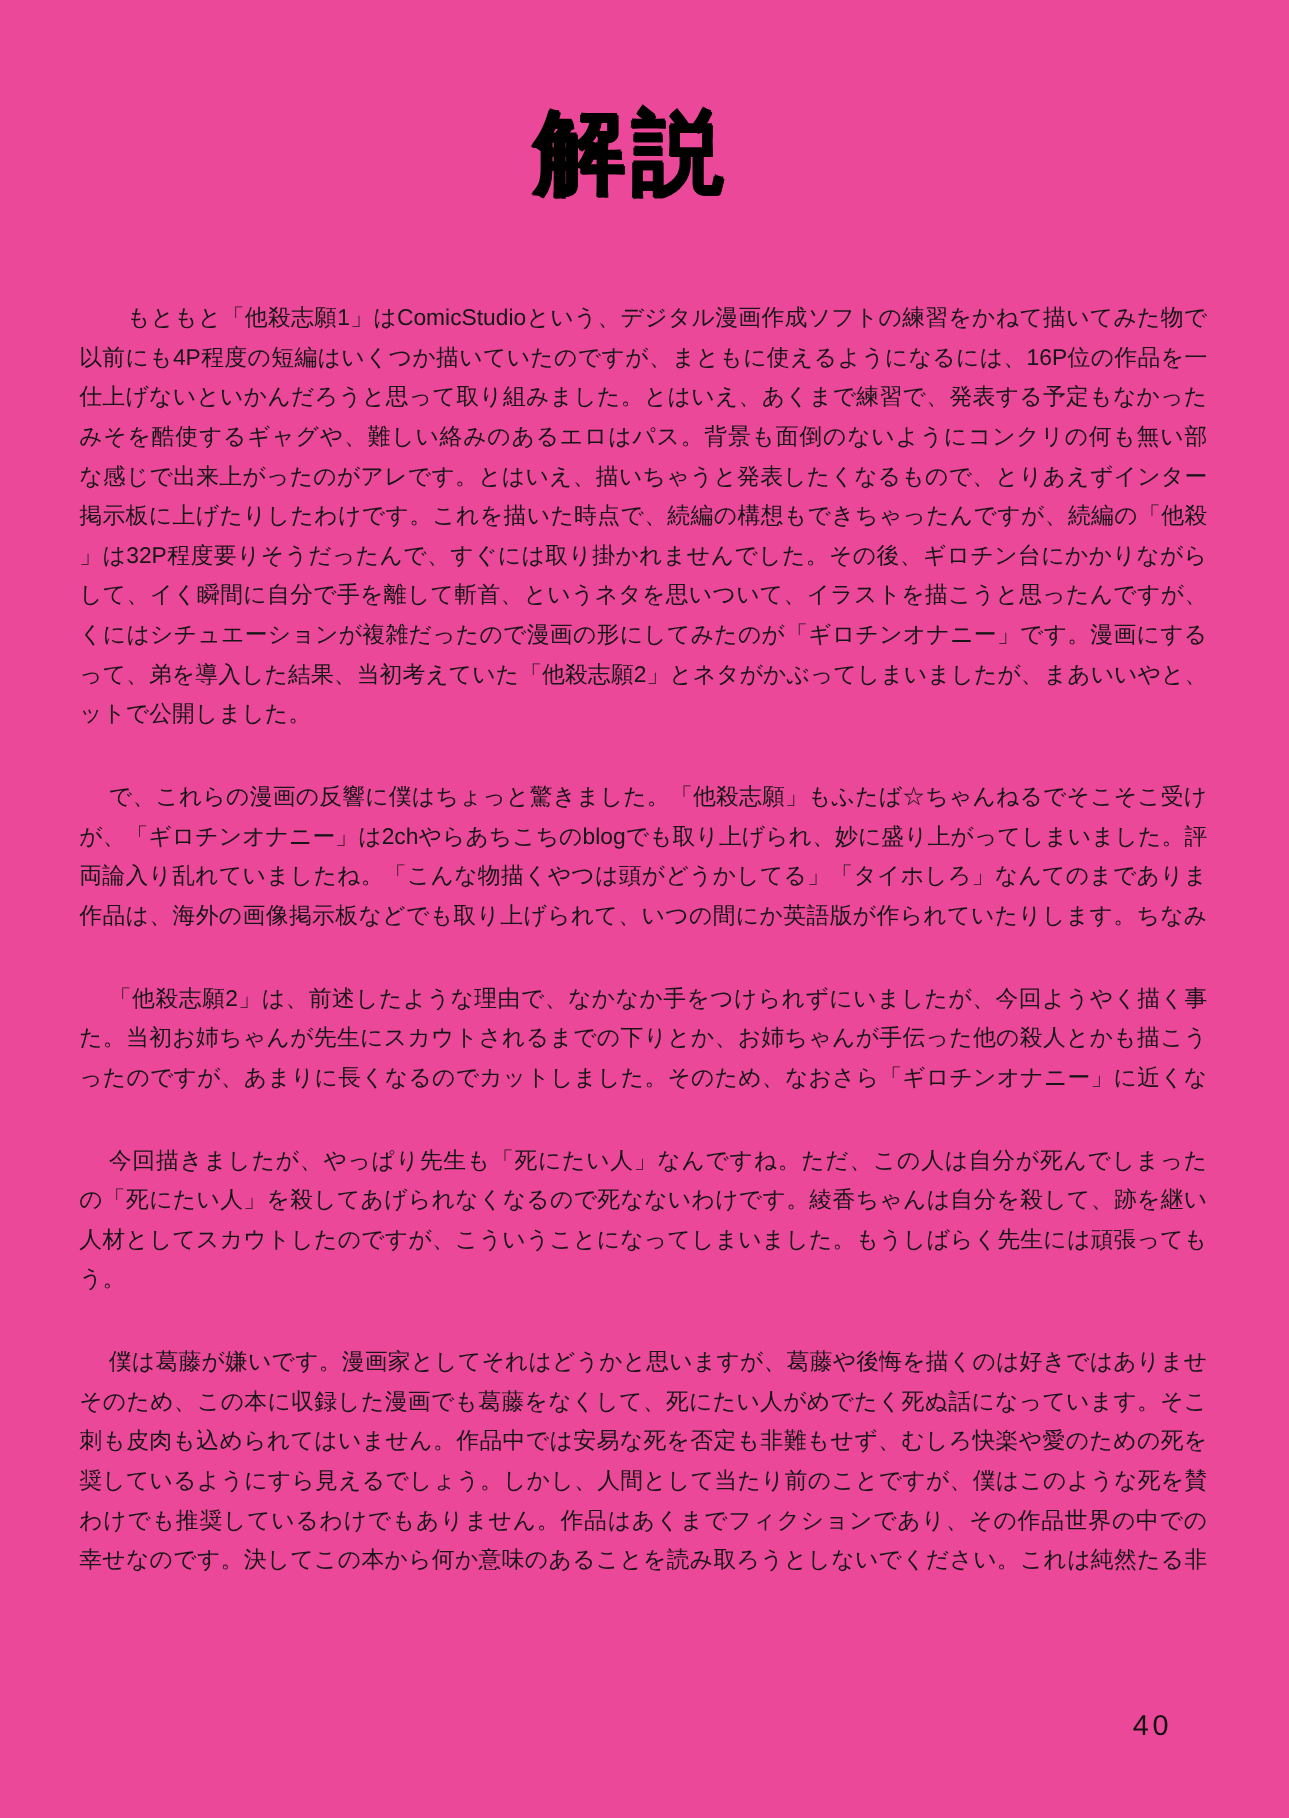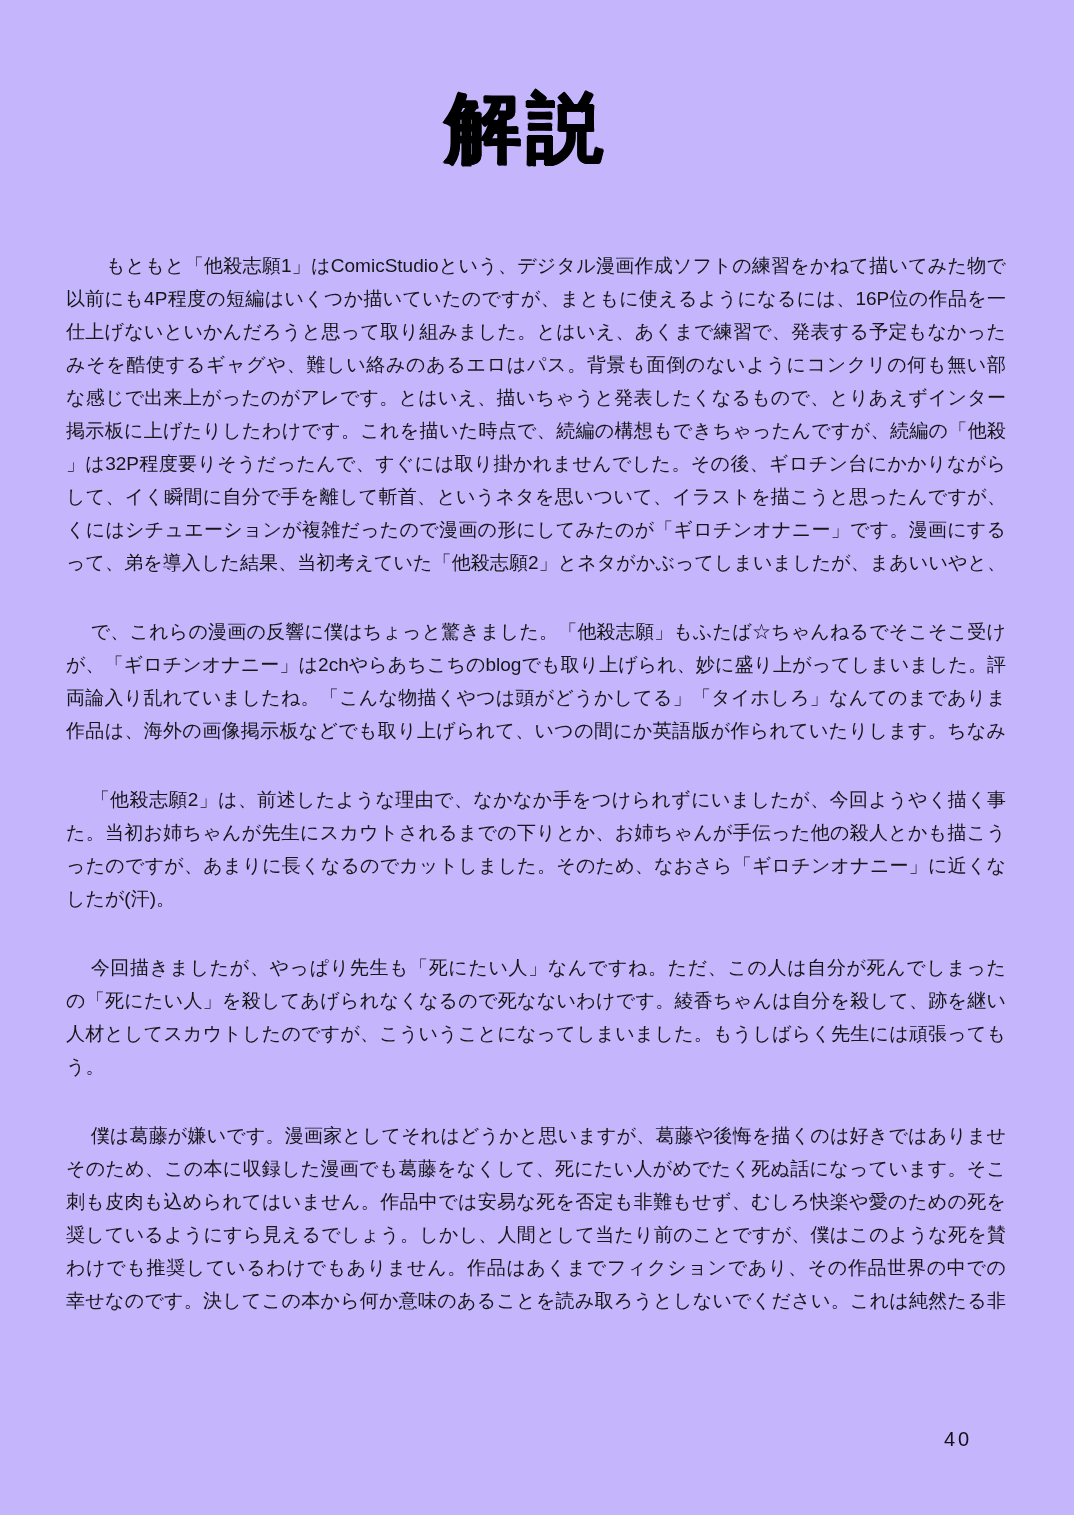--- a/index.html
+++ b/index.html
@@ -8,21 +8,21 @@
     width: 1074px;
     height: 1515px;
     background: #fbfbf8;
     overflow: hidden;
     font-family: "Liberation Sans", sans-serif;
   }
   .page {
     position: relative;
     width: 1074px;
     height: 1515px;
-    background: #c4b5fd;
+    background: #ec4899;
     color: #1b1b1b;
   }
   .title {
     position: absolute;
     top: 88px;
     left: 0;
     width: 1054px; 
     text-align: center;
     font-size: 76px;
     line-height: 80px;
@@ -55,21 +55,21 @@
   }
   .bline.plast {
     text-align-last: left;
   }
   .para .bline.pfirst { text-indent: 1.3em; }
   .para.indent2 .bline.pfirst { text-indent: 2.1em; }
   .page-number {
     position: absolute;
     top: 1422px;
     left: 944px;
-    font-size: 20px;
+    font-size: 24px;
     line-height: 34px;
     letter-spacing: 3px;
     color: #111111;
     font-weight: 400;
   }
 </style>
 </head>
 <body>
 
 <div class="page">
@@ -81,32 +81,32 @@
         <div class="bline pfirst">もともと「他殺志願1」はComicStudioという、デジタル漫画作成ソフトの練習をかねて描いてみた物です。それ</div>
         <div class="bline">以前にも4P程度の短編はいくつか描いていたのですが、まともに使えるようになるには、16P位の作品を一通り</div>
         <div class="bline">仕上げないといかんだろうと思って取り組みました。とはいえ、あくまで練習で、発表する予定もなかったので、脳</div>
         <div class="bline">みそを酷使するギャグや、難しい絡みのあるエロはパス。背景も面倒のないようにコンクリの何も無い部屋。って</div>
         <div class="bline">な感じで出来上がったのがアレです。とはいえ、描いちゃうと発表したくなるもので、とりあえずインターネット上の</div>
         <div class="bline">掲示板に上げたりしたわけです。これを描いた時点で、続編の構想もできちゃったんですが、続編の「他殺志願2</div>
         <div class="bline">」は32P程度要りそうだったんで、すぐには取り掛かれませんでした。その後、ギロチン台にかかりながらオナニー</div>
         <div class="bline">して、イく瞬間に自分で手を離して斬首、というネタを思いついて、イラストを描こうと思ったんですが、一枚絵で描</div>
         <div class="bline">くにはシチュエーションが複雑だったので漫画の形にしてみたのが「ギロチンオナニー」です。漫画にするにあた</div>
         <div class="bline">って、弟を導入した結果、当初考えていた「他殺志願2」とネタがかぶってしまいましたが、まあいいやと、これもネ</div>
+        <div class="bline plast">ットで公開しました。</div>
       </div>
       <div class="para">
         <div class="bline pfirst">で、これらの漫画の反響に僕はちょっと驚きました。「他殺志願」もふたば☆ちゃんねるでそこそこ受けたのです</div>
         <div class="bline">が、「ギロチンオナニー」は2chやらあちこちのblogでも取り上げられ、妙に盛り上がってしまいました。評価も賛否</div>
         <div class="bline">両論入り乱れていましたね。「こんな物描くやつは頭がどうかしてる」「タイホしろ」なんてのまでありました。この二</div>
         <div class="bline">作品は、海外の画像掲示板などでも取り上げられて、いつの間にか英語版が作られていたりします。ちなみに</div>
       </div>
       <div class="para">
         <div class="bline pfirst">「他殺志願2」は、前述したような理由で、なかなか手をつけられずにいましたが、今回ようやく描く事ができまし</div>
         <div class="bline">た。当初お姉ちゃんが先生にスカウトされるまでの下りとか、お姉ちゃんが手伝った他の殺人とかも描こうかと思</div>
         <div class="bline">ったのですが、あまりに長くなるのでカットしました。そのため、なおさら「ギロチンオナニー」に近くなってしまいま</div>
-        <div class="bline plast">したが(汗)。</div>
       </div>
       <div class="para">
         <div class="bline pfirst">今回描きましたが、やっぱり先生も「死にたい人」なんですね。ただ、この人は自分が死んでしまったら、世の中</div>
         <div class="bline">の「死にたい人」を殺してあげられなくなるので死なないわけです。綾香ちゃんは自分を殺して、跡を継いでくれる</div>
         <div class="bline">人材としてスカウトしたのですが、こういうことになってしまいました。もうしばらく先生には頑張ってもらいましょ</div>
         <div class="bline plast">う。</div>
       </div>
       <div class="para">
         <div class="bline pfirst">僕は葛藤が嫌いです。漫画家としてそれはどうかと思いますが、葛藤や後悔を描くのは好きではありません。</div>
         <div class="bline">そのため、この本に収録した漫画でも葛藤をなくして、死にたい人がめでたく死ぬ話になっています。そこには風</div>

